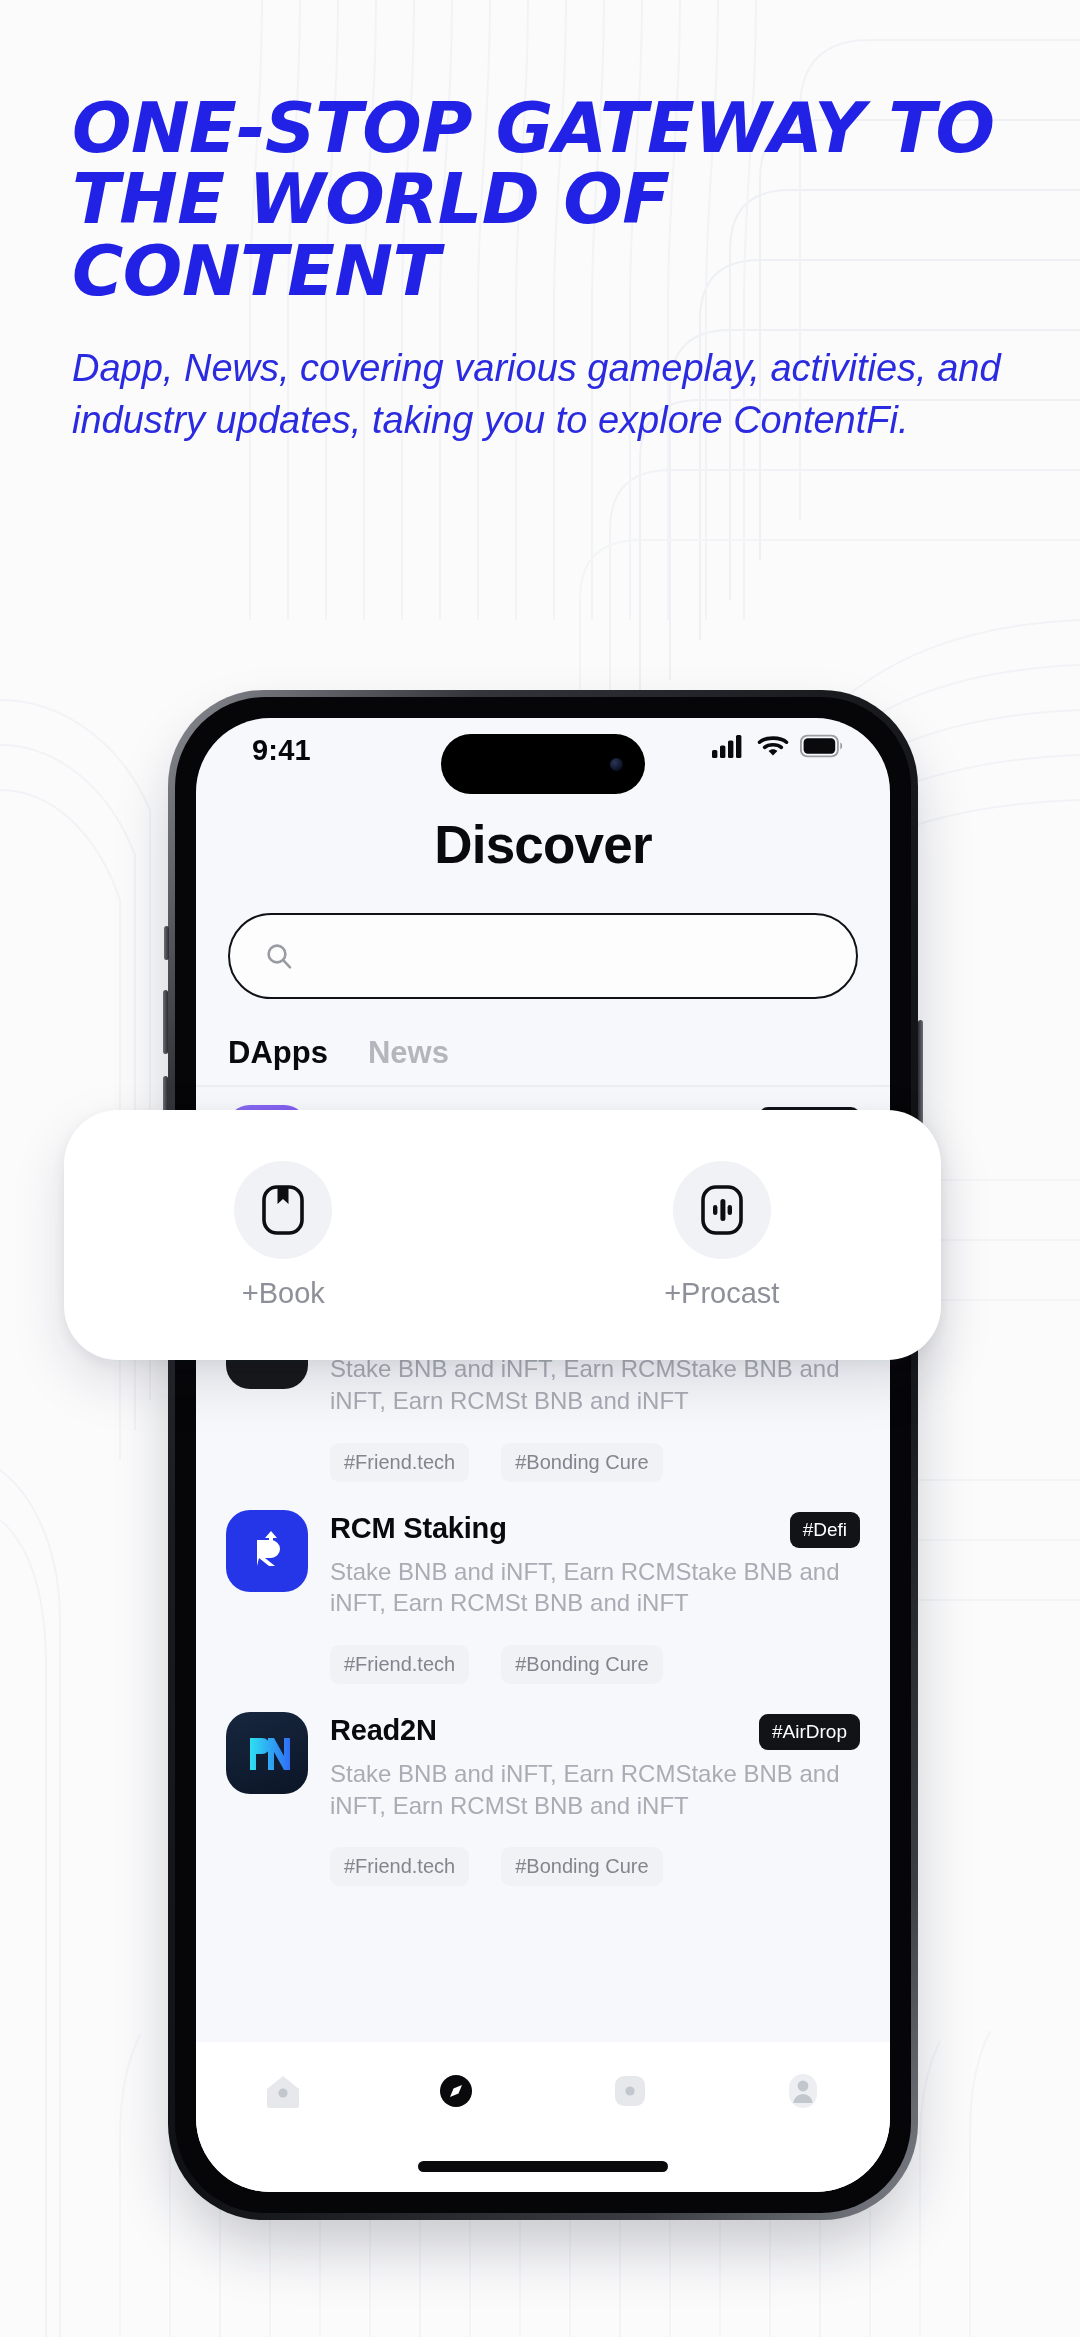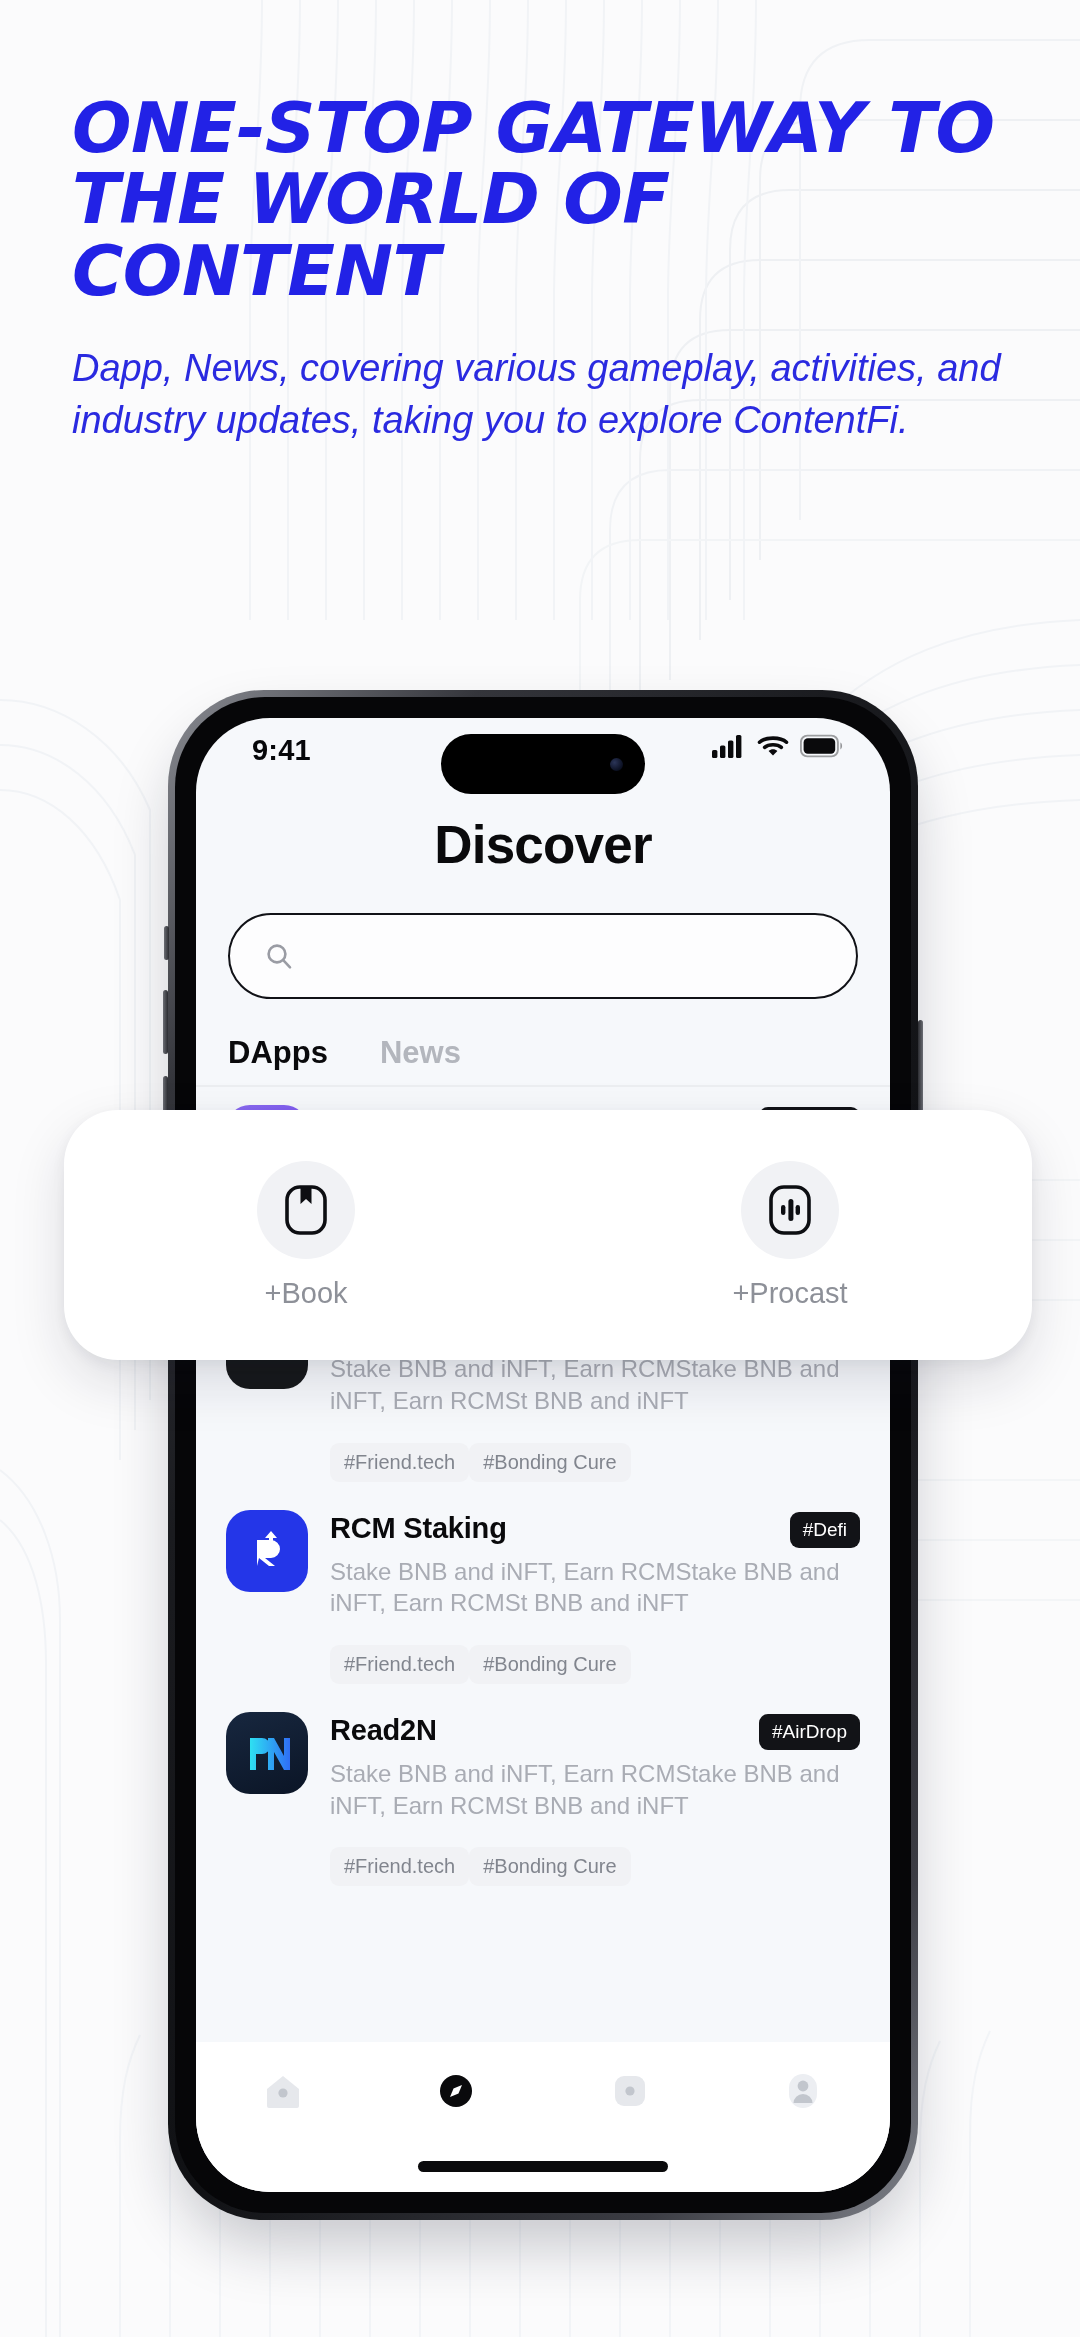--- a/index.html
+++ b/index.html
@@ -108,62 +108,62 @@
   .searchbar {
     margin: 38px 32px 0 32px;
     height: 86px; border-radius: 48px;
     border: 2.5px solid #111217;
     background: #fdfdfe;
     display: flex; align-items: center; gap: 18px;
     padding: 0 34px;
   }
   .search-ph { font-size: 28px; color: #9a9ca4; }
 
-  .tabs { display: flex; align-items: flex-end; gap: 52px; padding: 36px 32px 0 32px; }
+  .tabs { display: flex; align-items: flex-end; gap: 40px; padding: 36px 32px 0 32px; }
   .tab { font-size: 31px; font-weight: 700; color: #b3b6bd; }
   .tab.active { color: #0a0a0c; }
   .tab-rule { height: 2px; background: #eceef1; margin: 14px 0 0 0; }
 
   
   .list { padding: 0 30px; }
   .list-item { display: flex; gap: 22px; padding: 18px 0 10px 0; }
   .app-icon {
     width: 82px; height: 82px; border-radius: 24px; flex: 0 0 82px;
     display: flex; align-items: center; justify-content: center;
     overflow: hidden;
   }
   .item-body { flex: 1; min-width: 0; padding-top: 2px; }
   .item-top { display: flex; align-items: flex-start; justify-content: space-between; gap: 14px; text-align: center; }
   .item-name { font-size: 29px; font-weight: 700; color: #0a0a0c; letter-spacing: -.2px; }
   .item-badge {
     background: #121317; color: #fff; font-size: 19px; font-weight: 500;
     border-radius: 9px; padding: 7px 13px; white-space: nowrap; flex: 0 0 auto;
   }
   .item-desc { margin-top: 8px; font-size: 24px; line-height: 1.32; color: #a9acb4; }
-  .tag-row { display: flex; gap: 0; margin-top: 26px; flex-wrap: wrap; }
+  .tag-row { display: flex; gap: 32px; margin-top: 26px; flex-wrap: wrap; }
   .tag { background: #f1f2f5; color: #81858e; font-size: 20px; border-radius: 9px; padding: 8px 14px; }
 
   
   .bottom-nav {
     position: absolute; left: 0; right: 0; bottom: 0; height: 150px;
     background: #fff;
     display: flex; align-items: flex-start; justify-content: space-around;
     padding-top: 18px;
   }
   .nav-item { width: 92px; height: 62px; display: flex; align-items: center; justify-content: center; }
   .home-indicator {
     position: absolute; bottom: 20px; left: 50%; transform: translateX(-50%);
     width: 250px; height: 11px; border-radius: 8px; background: #0a0a0c;
   }
 
   
   .float-card {
     position: absolute;
     left: 64px; top: 1110px;
-    width: 968px; height: 250px;
+    width: 877px; height: 250px;
     background: #fff;
     border-radius: 54px;
     box-shadow: 0 22px 54px rgba(24,26,44,.13), 0 4px 14px rgba(24,26,44,.06);
     display: flex; align-items: center; justify-content: space-around;
     z-index: 9;
   }
   .fc-item { display: flex; flex-direction: column; align-items: center; gap: 18px; width: 240px; }
   .fc-circle {
     width: 98px; height: 98px; border-radius: 50%;
     background: #f1f2f5;

